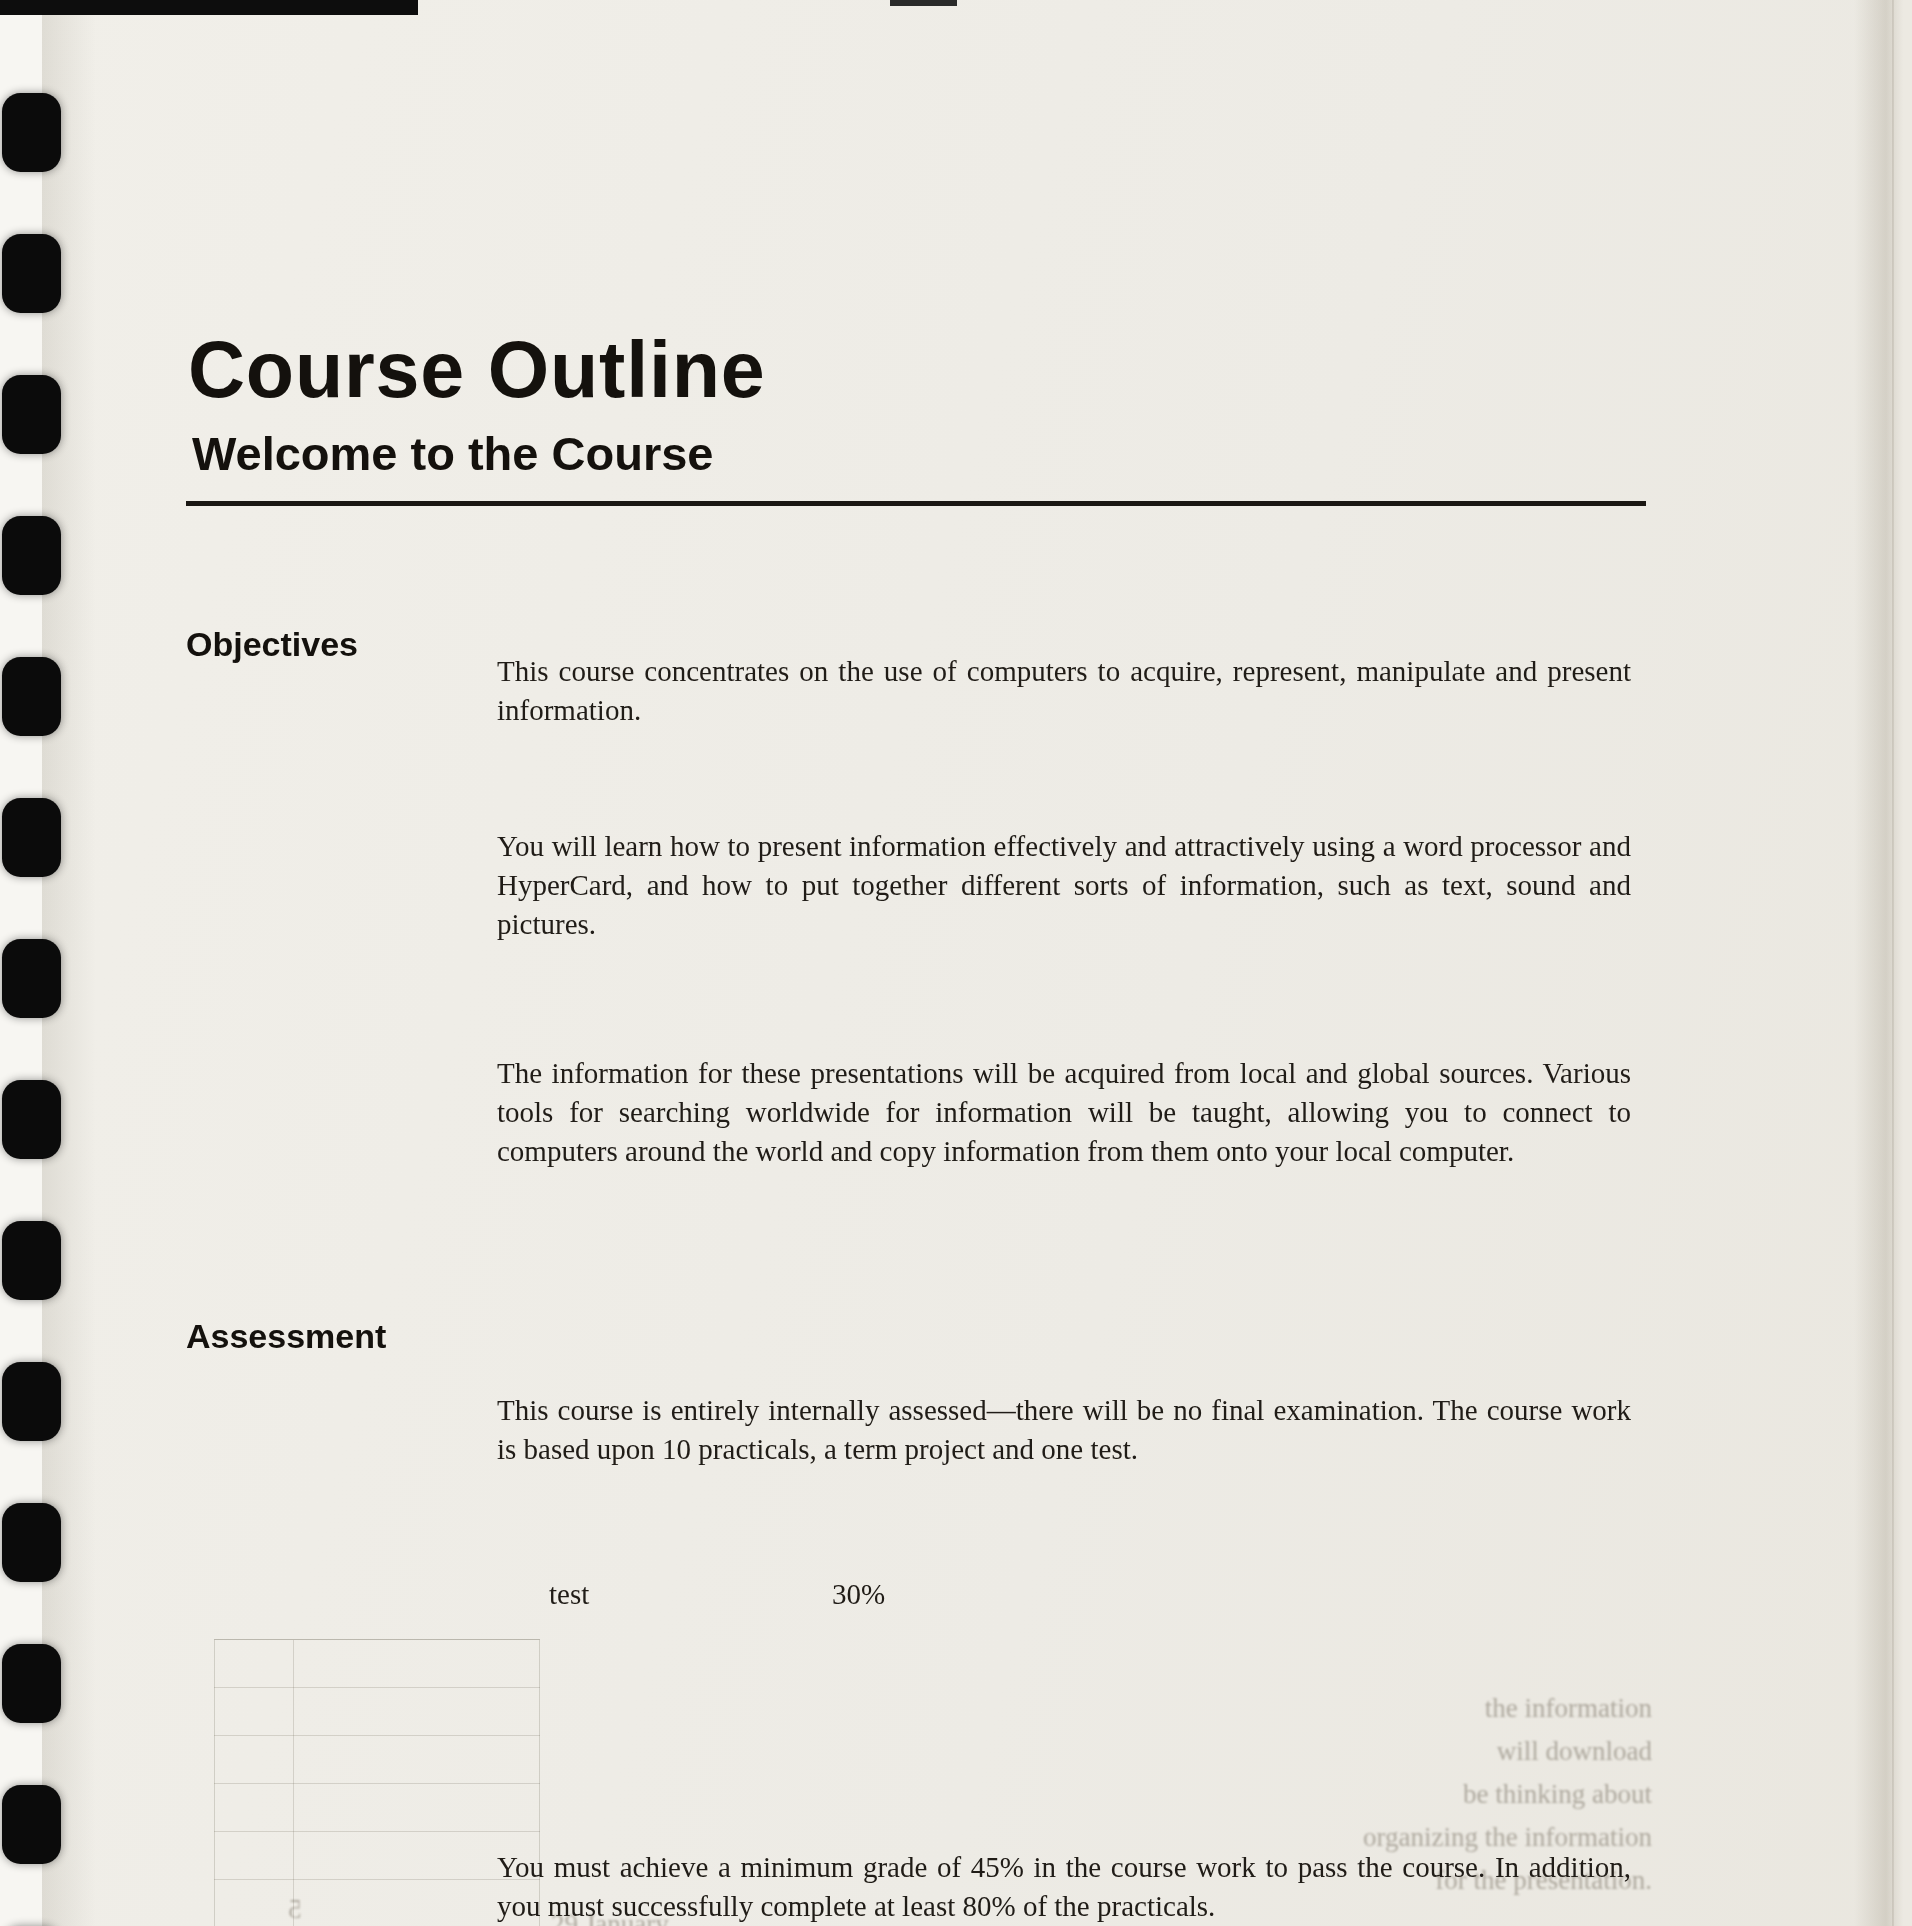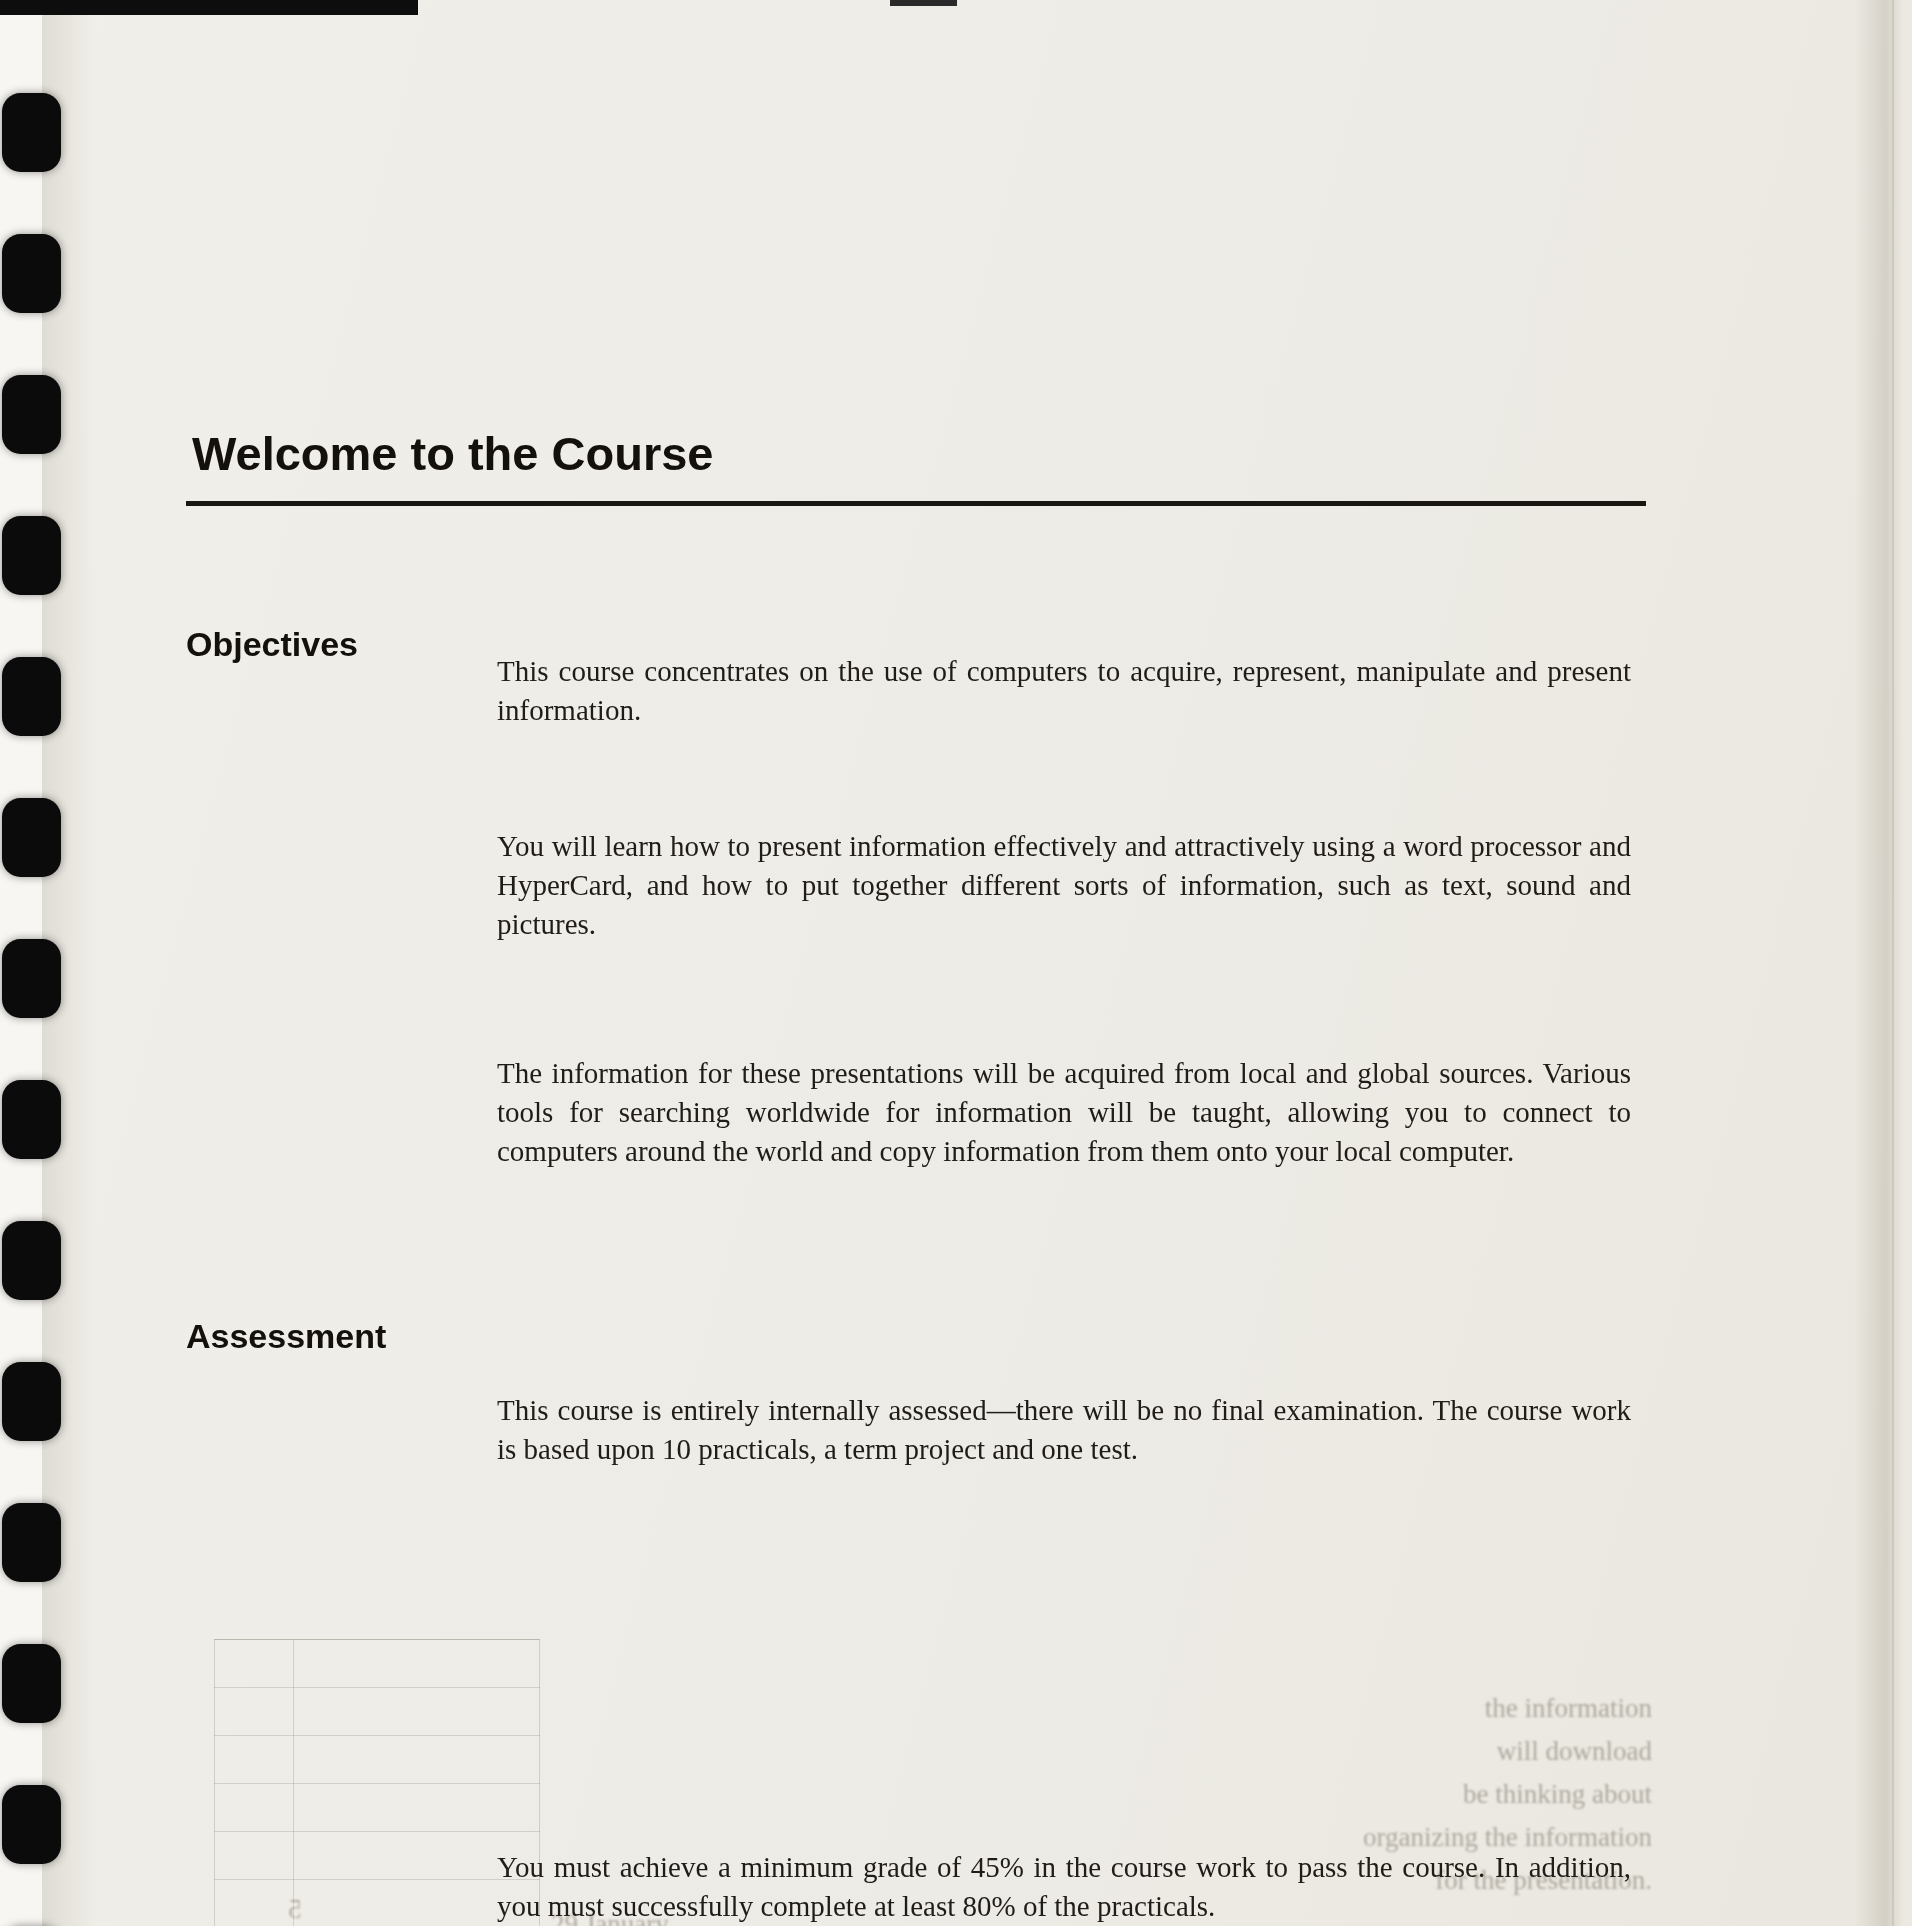--- a/index.html
+++ b/index.html
@@ -86,32 +86,36 @@
   <div class="ghost g-sched">29 January
 3 February      HyperCard
 3 February      Eudora &amp; E-mail</div>
 
   <div class="ghost g-nums g-mirror">5
 6
 8
 9
 10</div>
 
+  <h1 class="title sans">Course Outline</h1>
   <h2 class="subtitle sans">Welcome to the Course</h2>
   <div class="rule"></div>
 
   <h3 class="sec-h sans" style="left:186px; top:625px">Objectives</h3>
   <p class="para" style="top:652px">This course concentrates on the use of computers to acquire, represent, manipulate and present information.</p>
   <p class="para" style="top:1054px">The information for these presentations will be acquired from local and global sources.  Various tools for searching worldwide for information will be taught, allowing you to connect to computers around the world and copy information from them onto your local computer.</p>
   <p class="para" style="top:827px">You will learn how to present information effectively and attractively using a word processor and HyperCard, and how to put together different sorts of information, such as text, sound and pictures.</p>
 
   <h3 class="sec-h sans" style="left:186px; top:1317px">Assessment</h3>
   <p class="para" style="top:1391px">This course is entirely internally assessed—there will be no final examination.  The course work is based upon 10 practicals, a term project and one test.</p>
 
   <div class="grades">
+    <div>
+      <span class="gi">test</span><span>30%</span>
+    </div>
   </div>
 
   <p class="para" style="top:1848px">You must achieve a minimum grade of 45% in the course work to pass the course.  In addition, you must successfully complete at least 80% of the practicals.</p>
 
   <h3 class="sec-h sans" style="left:186px; top:1923px">Practicals (laboratories)</h3>
 
   <div class="paper-edge"></div>
   <div class="left-shade"></div>
 
   <div class="tooth" style="--i:0"></div>

